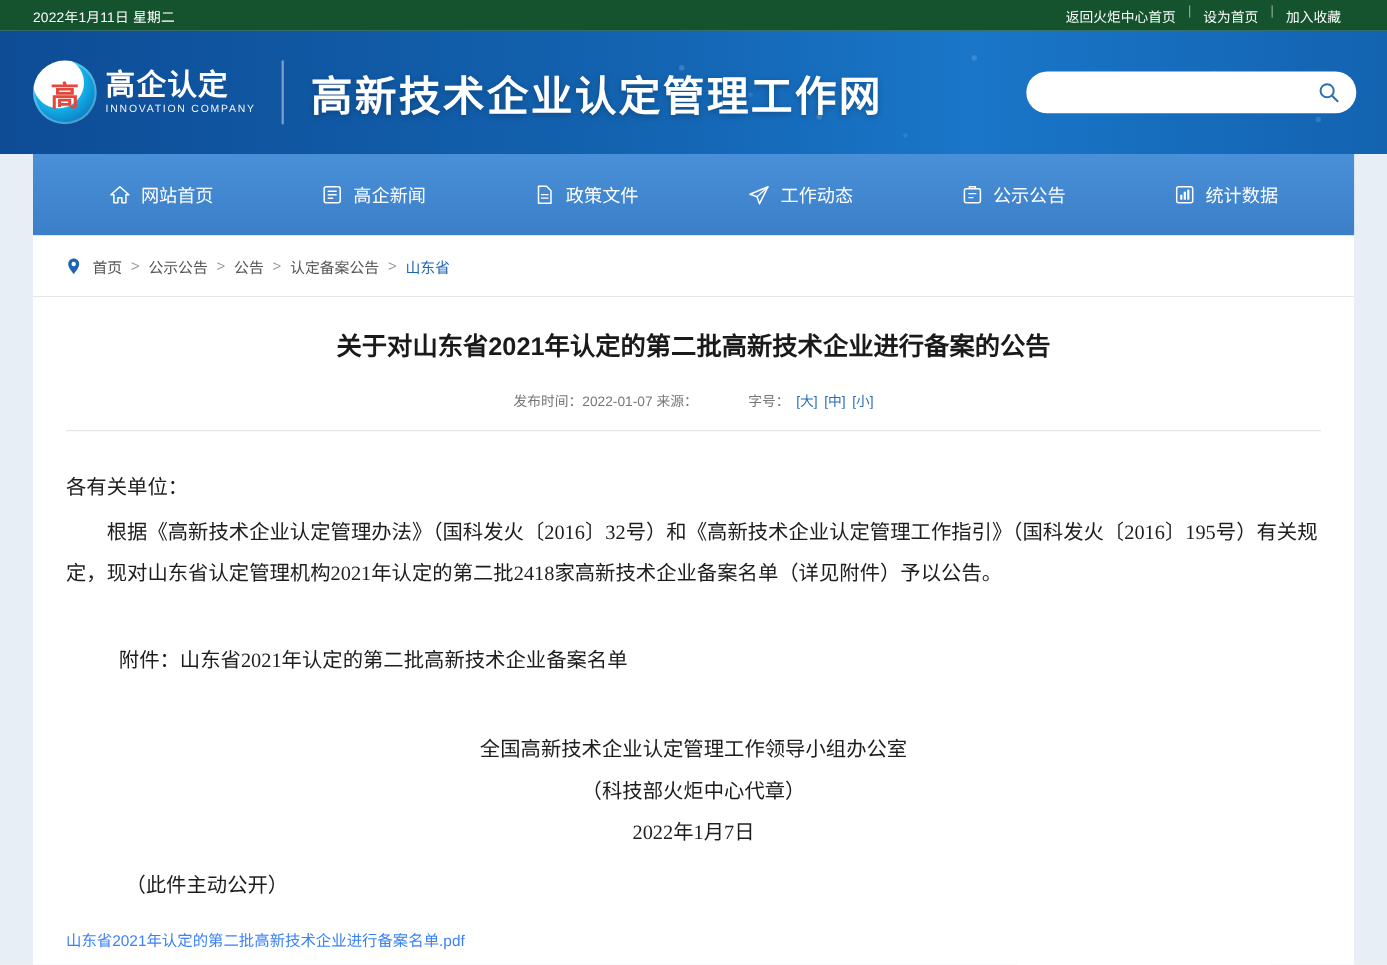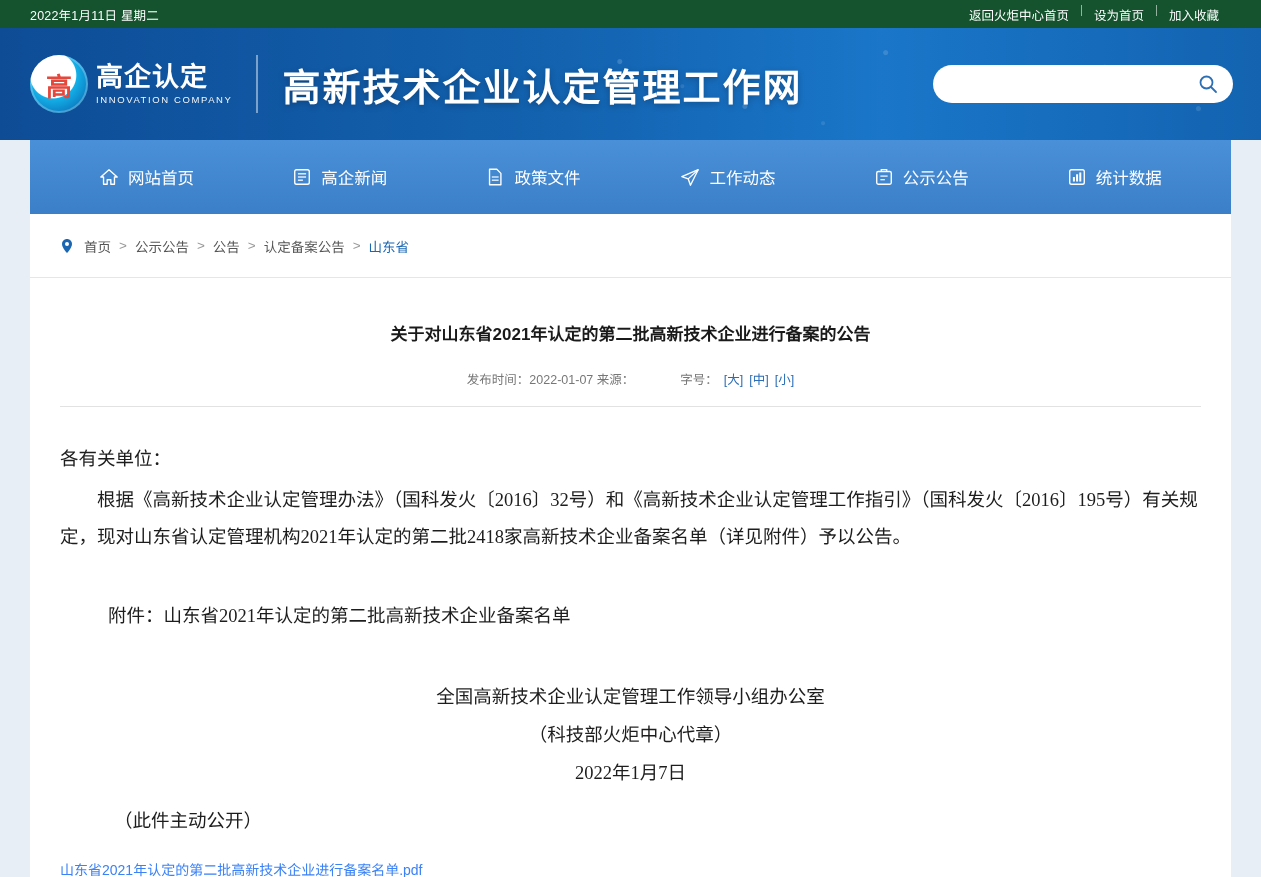--- a/index.html
+++ b/index.html
@@ -128,38 +128,38 @@
 
   
   .content {
     margin: 0 30px;
     background: #ffffff;
     min-height: 600px;
     padding: 0 0 20px 0;
   }
   .crumb {
     display: flex; align-items: center;
-    height: 64px;
+    height: 56px;
     padding: 0 30px;
     border-bottom: 1px solid #e6e6e6;
     font-size: 13.5px; color: #555;
     gap: 6px;
   }
   .crumb a { color: #555; text-decoration: none; }
   .crumb a.active { color: #1a66b3; }
   .crumb .pin { color: #1a66b3; margin-right: 4px; display: inline-flex; }
   .crumb .gt { color: #999; margin: 0 2px; }
 
   .article { padding: 0 30px; }
   .article h1 {
     text-align: center;
-    font-size: 17px;
+    font-size: 23px;
     color: #1a1a1a;
     font-weight: bold;
-    margin: 42px 0 0 0;
+    margin: 26px 0 0 0;
     font-family: "Liberation Sans", sans-serif;
   }
   .meta {
     display: flex; align-items: center; justify-content: center;
     gap: 46px;
     margin: 24px 0 0 0;
     padding-bottom: 18px;
     border-bottom: 1px solid #e2e2e2;
     font-size: 12.5px; color: #777;
   }

